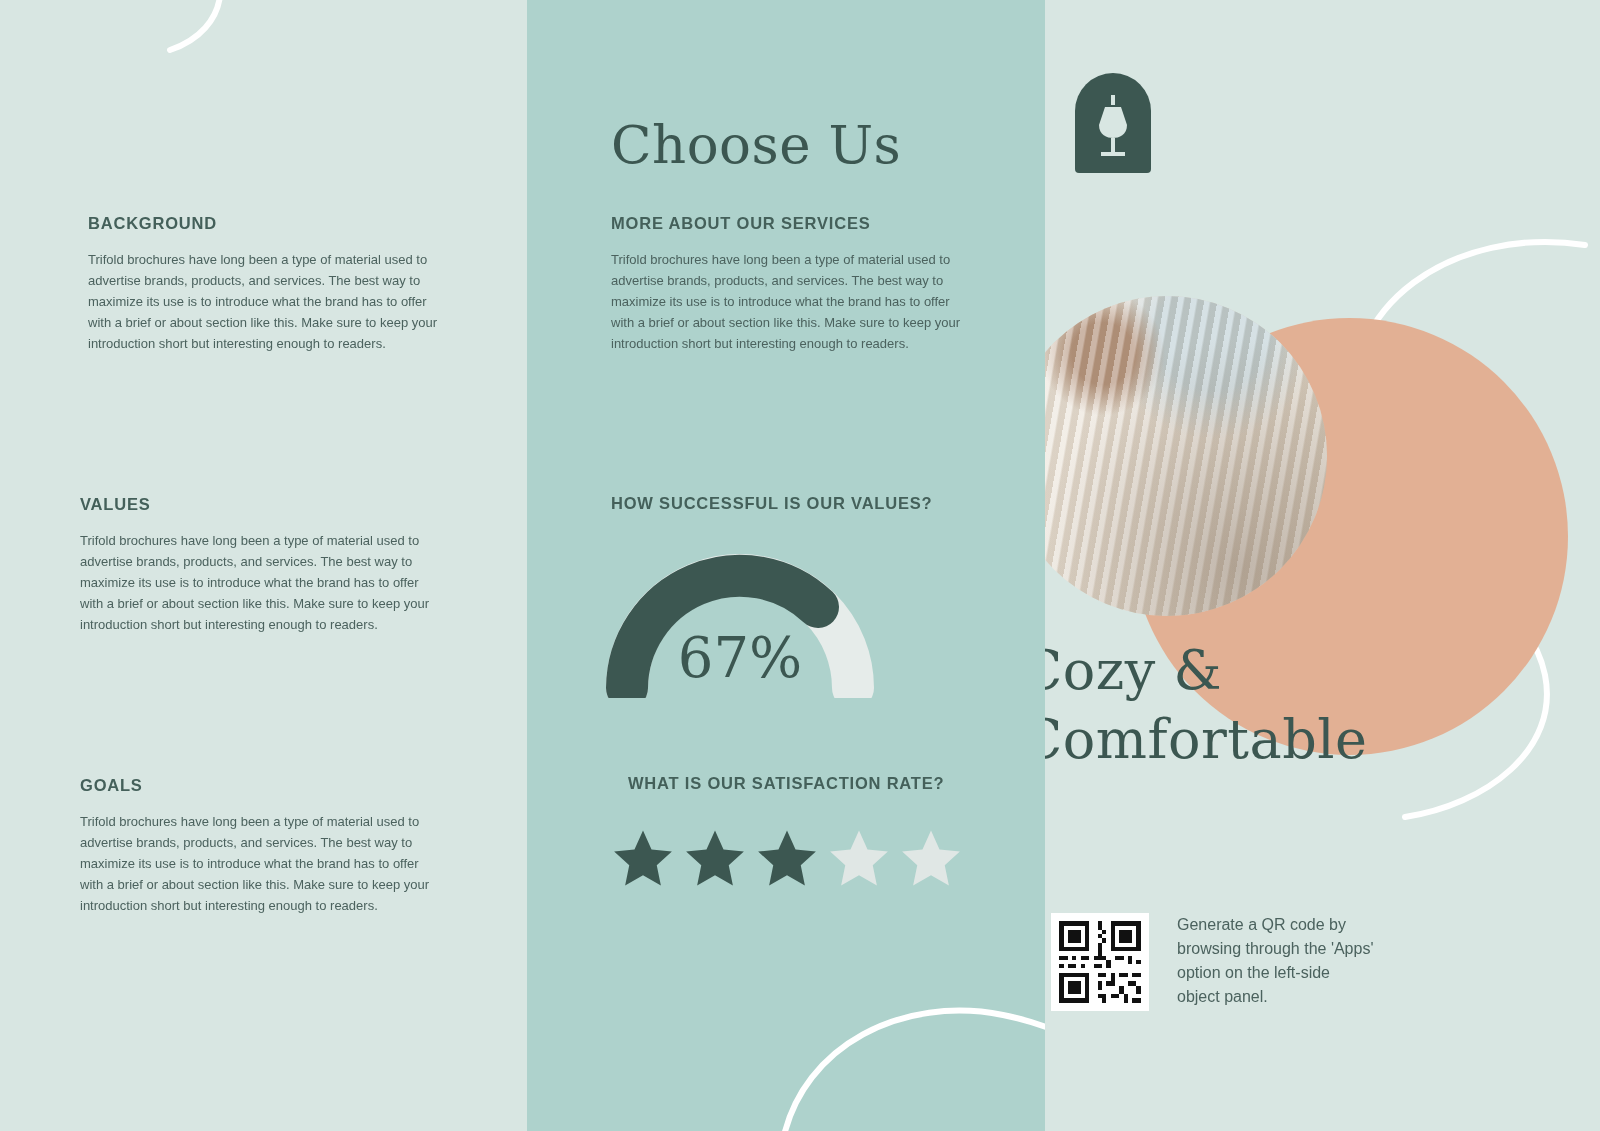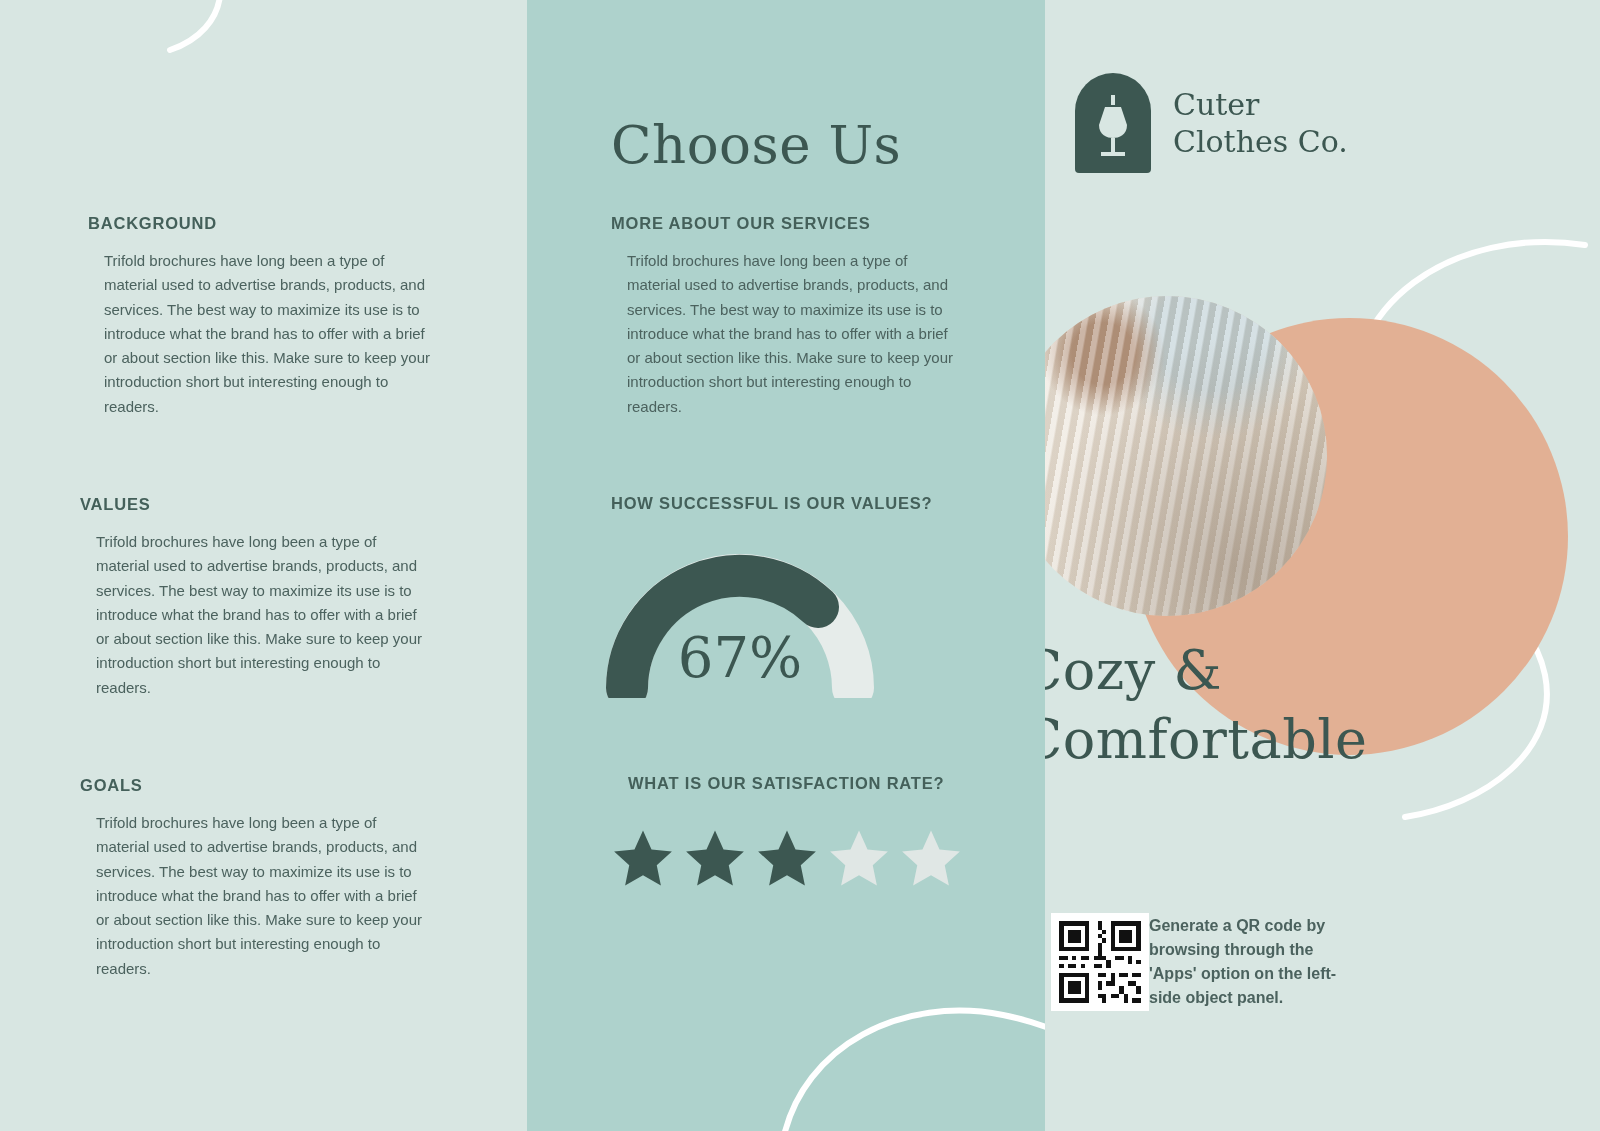--- a/index.html
+++ b/index.html
@@ -66,24 +66,24 @@
     width: 360px;
   }
   .section-head {
     font-size: 16.5px;
     font-weight: bold;
     letter-spacing: 0.8px;
     color: #44605a;
     margin: 0 0 16px 0;
   }
   .section-body {
-    font-size: 15px;
+    font-size: 13px;
     line-height: 1.62;
     color: #4b625e;
-    margin: 16px;
+    margin: 0;
   }
 
   
   #sec-background { left: 88px; top: 214px; }
   #sec-values     { left: 80px; top: 495px; }
   #sec-goals      { left: 80px; top: 776px; }
   .gauge-value {
     position: absolute;
     left: 0;
     top: 0;
@@ -233,40 +233,36 @@
 
     <div style="position:absolute; left:30px; top:73px; display:flex; align-items:center; gap:22px;">
       <div class="logo-mark">
         <svg width="76" height="100" viewBox="0 0 76 100">
           <rect x="36" y="22" width="4" height="10" fill="#d8e6e2"></rect>
           <path d="M30 34 h16 l6 18 c0 10 -8 13 -14 13 s-14 -3 -14 -13 z" fill="#d8e6e2"></path>
           <rect x="36" y="65" width="4" height="14" fill="#d8e6e2"></rect>
           <rect x="26" y="79" width="24" height="4" fill="#d8e6e2"></rect>
         </svg>
       </div>
-      <div class="logo-name">
-        <div>Cuter</div>
-        <div>Clothes Co.</div>
-      </div>
     </div>
 
     <div style="position:absolute; left:86px; top:318px; width:437px; height:437px; background:#e2b094; border-radius:50%;"></div>
 
     <div style="position:absolute; left:-38px; top:296px; width:320px; height:320px; border-radius:50%; overflow:hidden;">
       <div class="photo-inner"></div>
       <div class="photo-ribs"></div>
       <div class="photo-shadow"></div>
     </div>
 
     <div class="display-title" style="position:absolute; left:-24px; top:636px; font-size:54px; line-height:1.28;">
       <div>Cozy &amp;</div>
       <div>Comfortable</div>
     </div>
 
-    <div style="position:absolute; left:6px; top:913px; display:flex; align-items:center;font-weight:bold;">
+    <div style="position:absolute; left:6px; top:913px; display:flex; gap:28px; align-items:flex-start;">
       <div class="qr-code">
         <svg width="90" height="90" viewBox="0 0 21 21" shape-rendering="crispEdges">
           <rect width="21" height="21" fill="#ffffff"></rect>
           <g fill="#111111">
             <rect x="1" y="1" width="7" height="1"></rect>
               <rect x="1" y="2" width="1" height="5"></rect>
             <rect x="7" y="2" width="1" height="5"></rect>
               <rect x="1" y="7" width="7" height="1"></rect>
             <rect x="3" y="3" width="3" height="3"></rect>
             <rect x="13" y="1" width="7" height="1"></rect>

